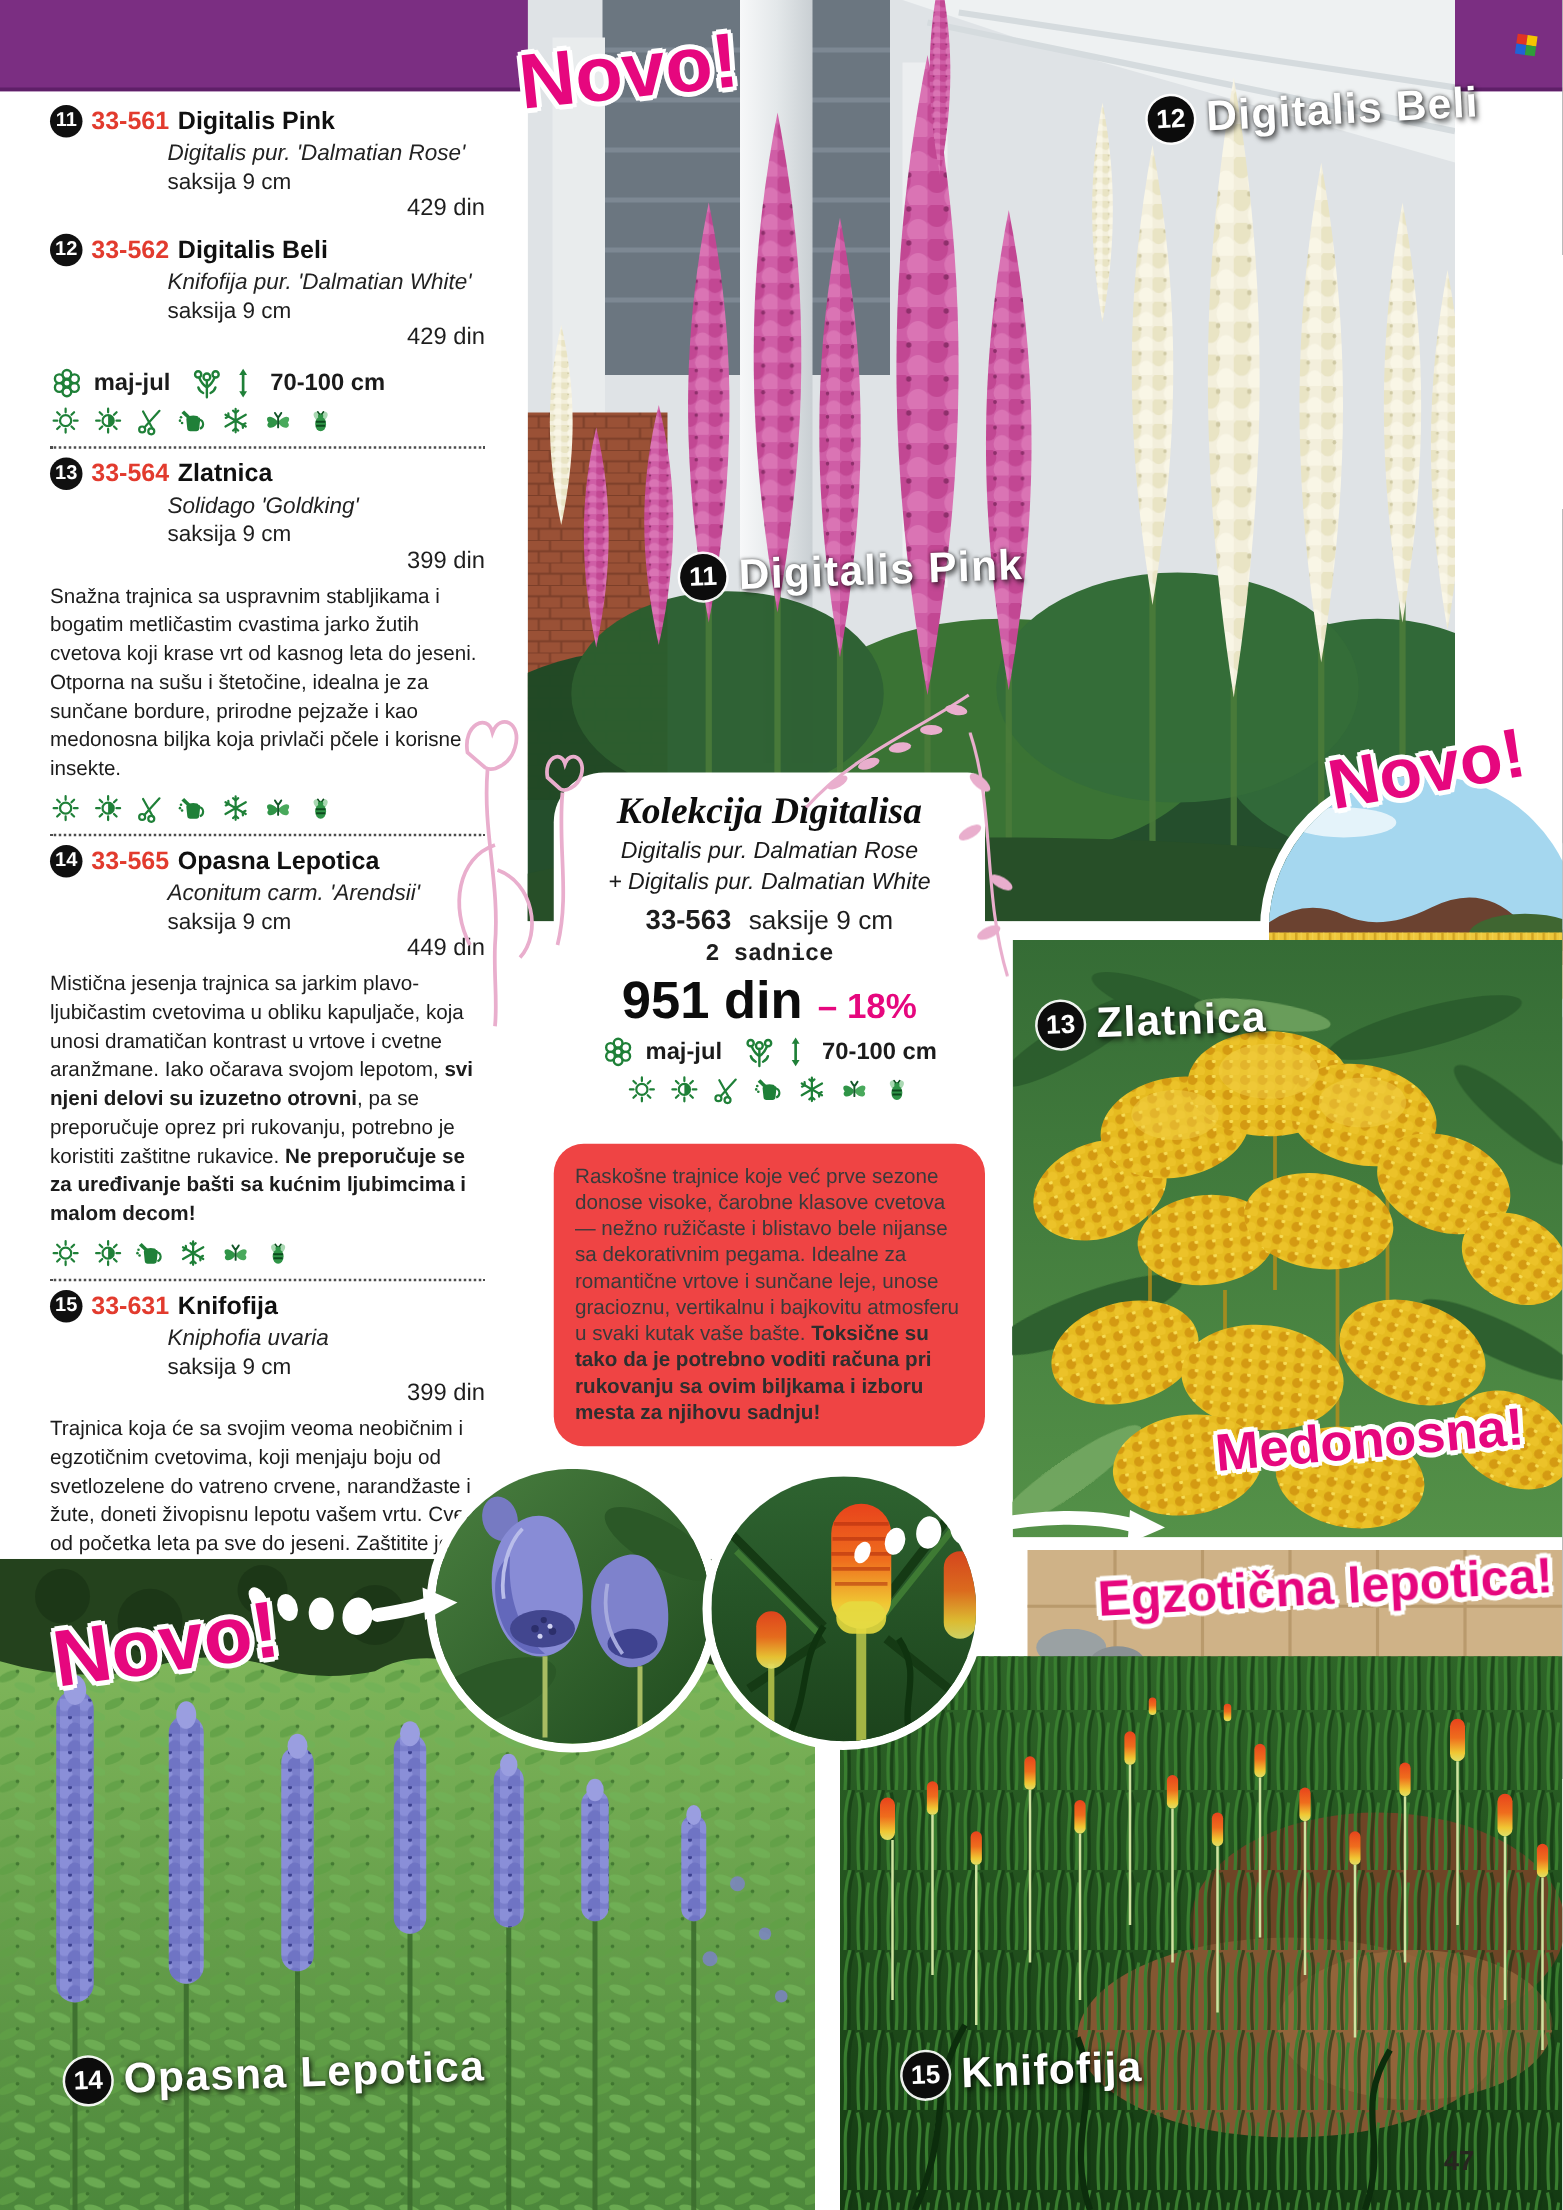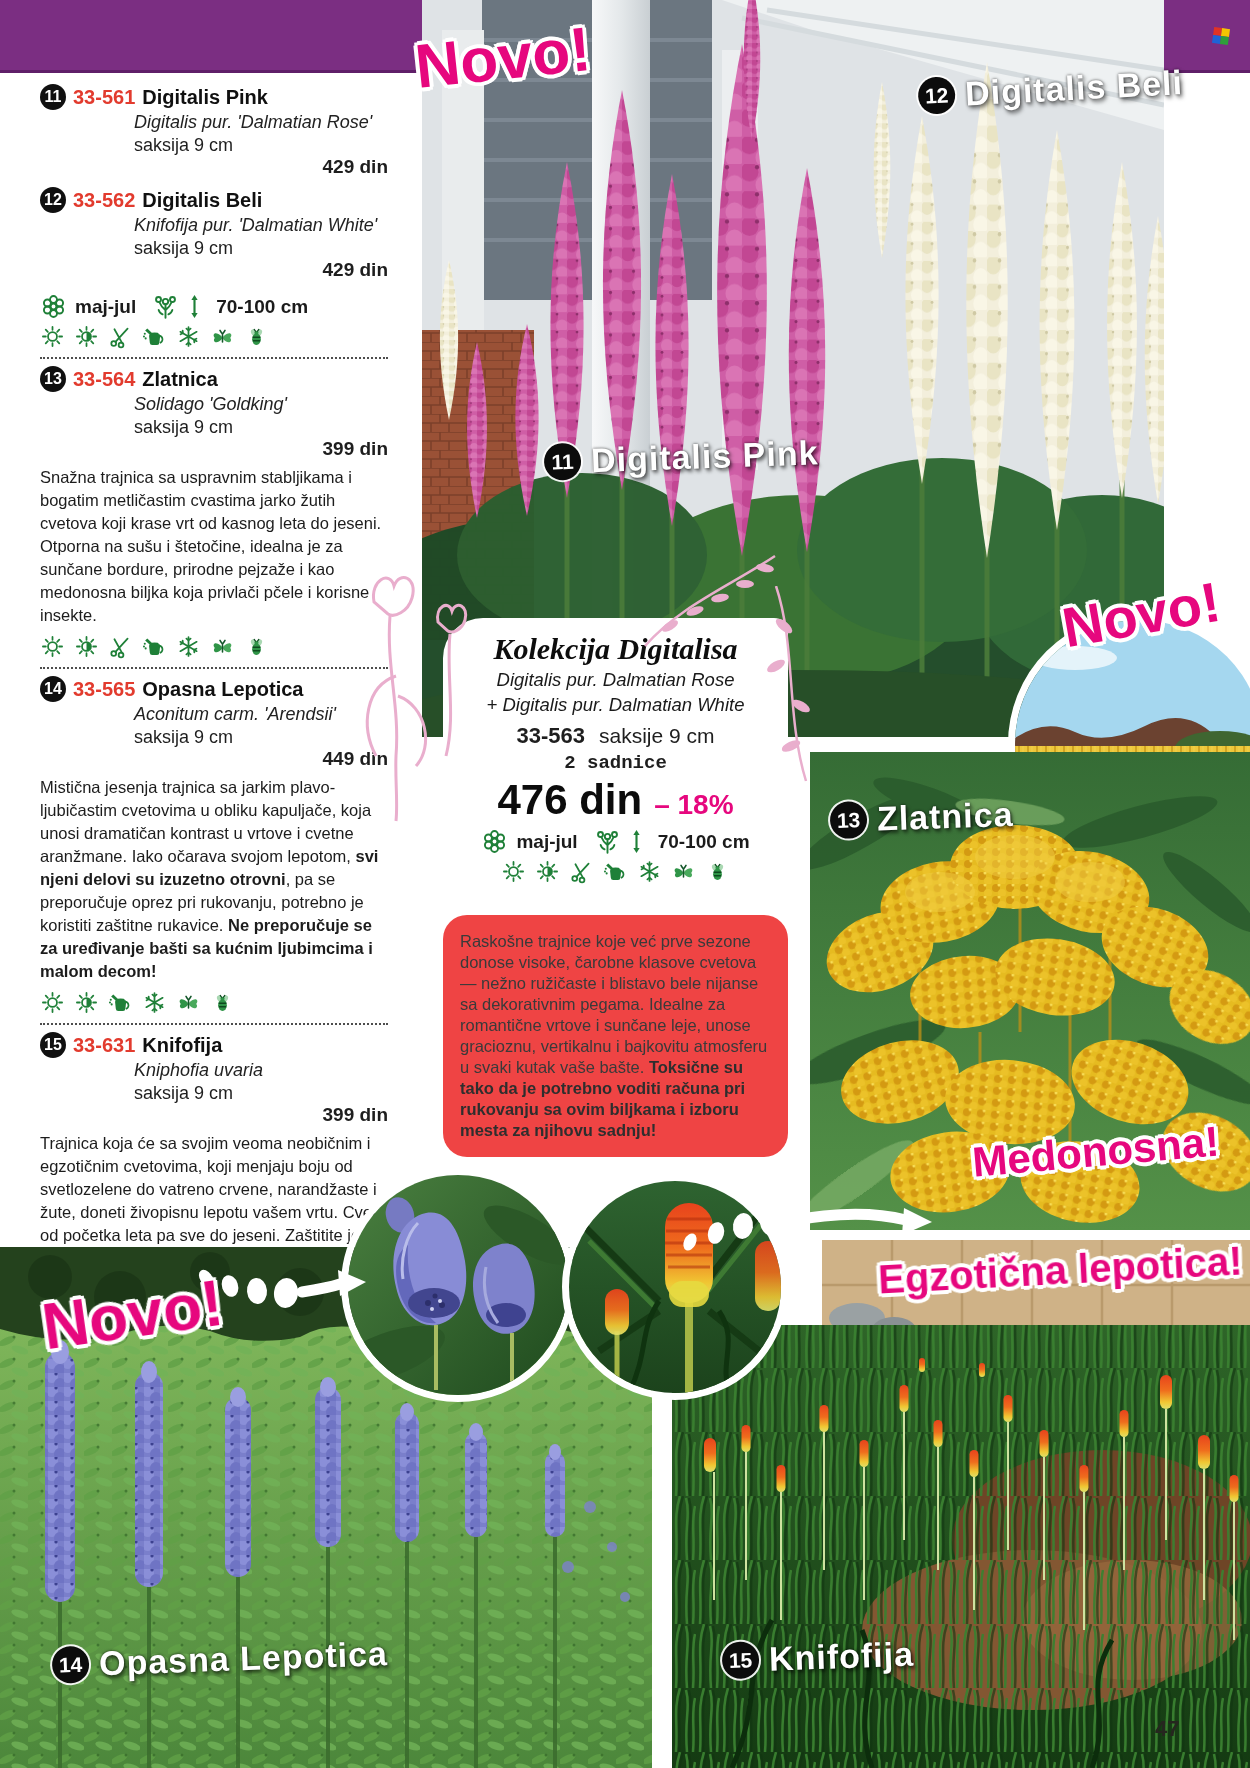--- a/index.html
+++ b/index.html
@@ -12,21 +12,21 @@
   .logo4 i{display:block;}
   
   .leftcol{position:absolute;left:40px;top:84px;width:348px;}
   .ehead{display:flex;align-items:center;gap:7px;font-size:20px;font-weight:bold;line-height:1.1;}
   .ncirc{flex:0 0 auto;width:26px;height:26px;border-radius:50%;background:#101010;color:#fff;display:flex;align-items:center;justify-content:center;font-size:16px;font-weight:bold;}
   .code{color:#e23b2e;}
   .ename{color:#101010;}
   .latin{font-style:italic;font-size:18px;color:#222;padding-left:94px;margin-top:2px;}
   .potline{display:flex;font-size:18px;margin-top:2px;flex-direction:column;}
   .potline .pot{margin-left:94px;}
-  .potline .price{margin-left:auto;font-weight:bold;font-size:19px;text-align:center;}
+  .potline .price{margin-left:auto;font-weight:normal;font-size:19px;text-align:center;}
   .para{font-size:16.5px;line-height:23px;margin:6px 0 7px;color:#1c1c1c;}
   .srow{display:flex;align-items:center;gap:8px;font-size:19px;font-weight:600;color:#1b1b1b;margin:4px 0 2px;}
   .airow{display:flex;align-items:center;gap:9px;margin:4px 0 2px;}
   .bi{width:27px;height:27px;}
   .ai{width:25px;height:25px;}
   .divider{border-top:2px dotted #4d4d4d;margin:8px 0 7px;}
   
   .kol{position:absolute;left:443px;top:618px;width:345px;background:#fff;border-radius:40px 14px 14px 14px;text-align:center;padding:14px 4px 8px;box-sizing:border-box;}
   .kol-title{font-family:"Liberation Serif",serif;font-style:italic;font-weight:bold;font-size:30px;color:#0d0d0d;}
   .kol-lat{font-style:italic;font-size:18.5px;margin-top:3px;color:#1a1a1a;}
@@ -574,21 +574,21 @@
       <path d="M60,528 C90,460 70,430 100,380 M200,528 C180,470 210,440 190,390 M420,528 C440,470 410,450 440,400" stroke="#0c2d0c" stroke-width="5" fill="none"></path>
     </svg>
   </div>
 
   <div class="kol">
     <div class="kol-title">Kolekcija Digitalisa</div>
     <div class="kol-lat">Digitalis pur. Dalmatian Rose</div>
     <div class="kol-lat">+ Digitalis pur. Dalmatian White</div>
     <div class="kol-code-row"><b>33-563</b><span>saksije 9 cm</span></div>
     <div class="kol-qty">2 sadnice</div>
-    <div class="kol-price"><span>476 din</span><span class="disc">– 18%</span></div>
+    <div class="kol-price"><span>951 din</span><span class="disc">– 18%</span></div>
     <div class="srow">
       <svg class="bi" viewBox="0 0 24 24">
           <use href="#i-flower"></use>
         </svg>
       <span>maj-jul</span>
       <svg class="bi" viewBox="0 0 24 24" style="margin-left:8px">
           <use href="#i-bouquet"></use>
         </svg>
       <svg class="bi" viewBox="0 0 24 24" style="margin-left:-6px">
           <use href="#i-updown"></use>

